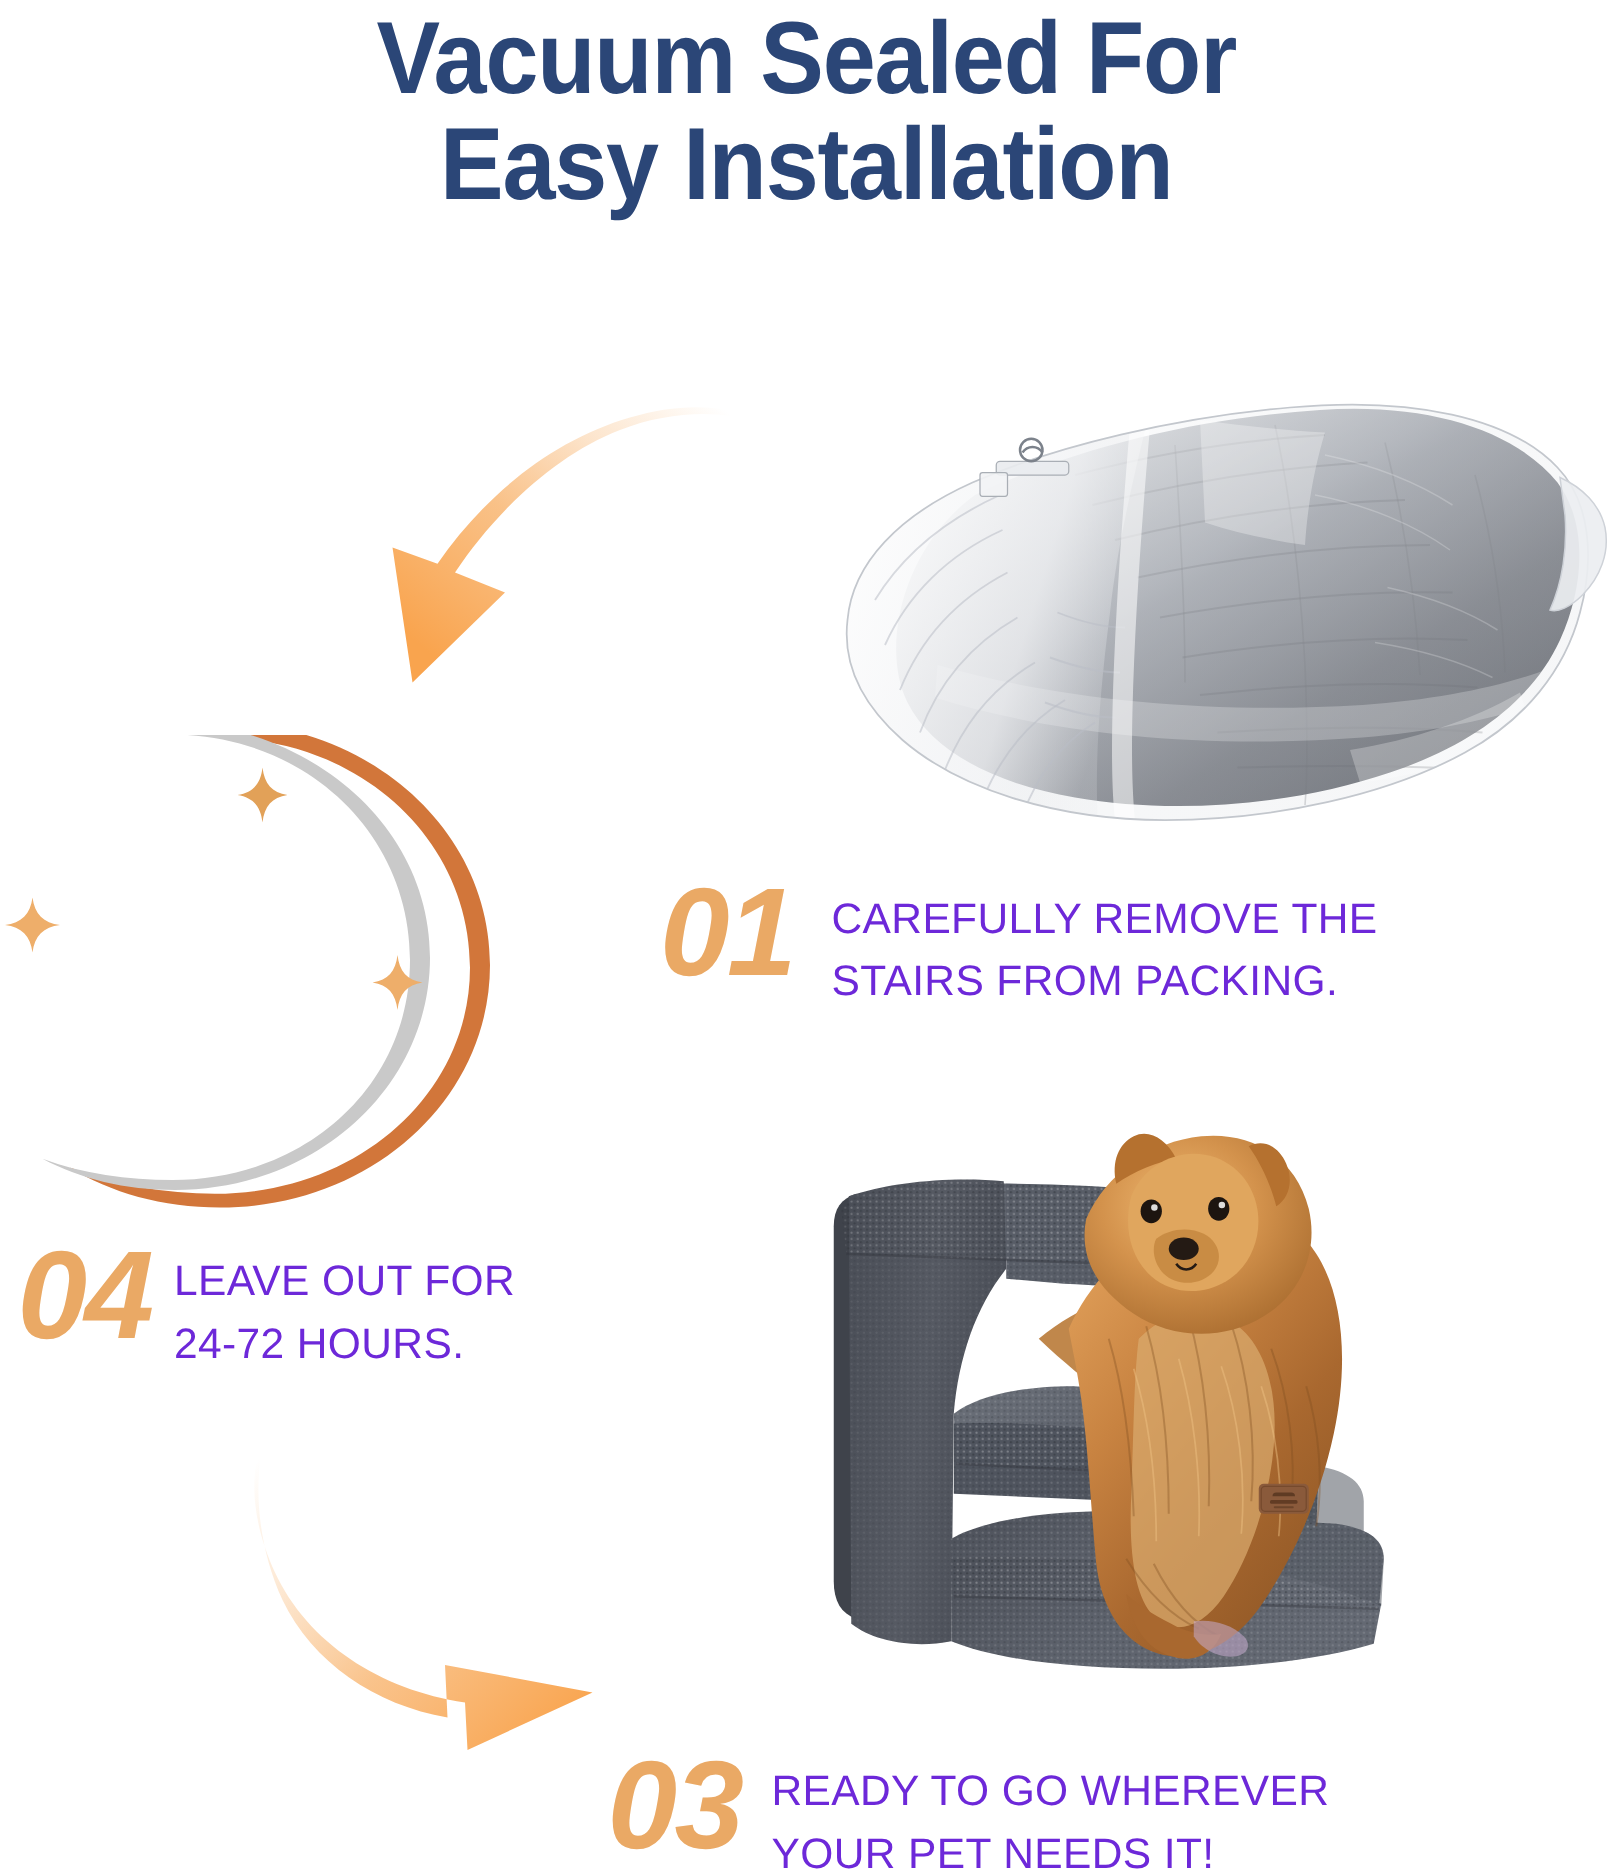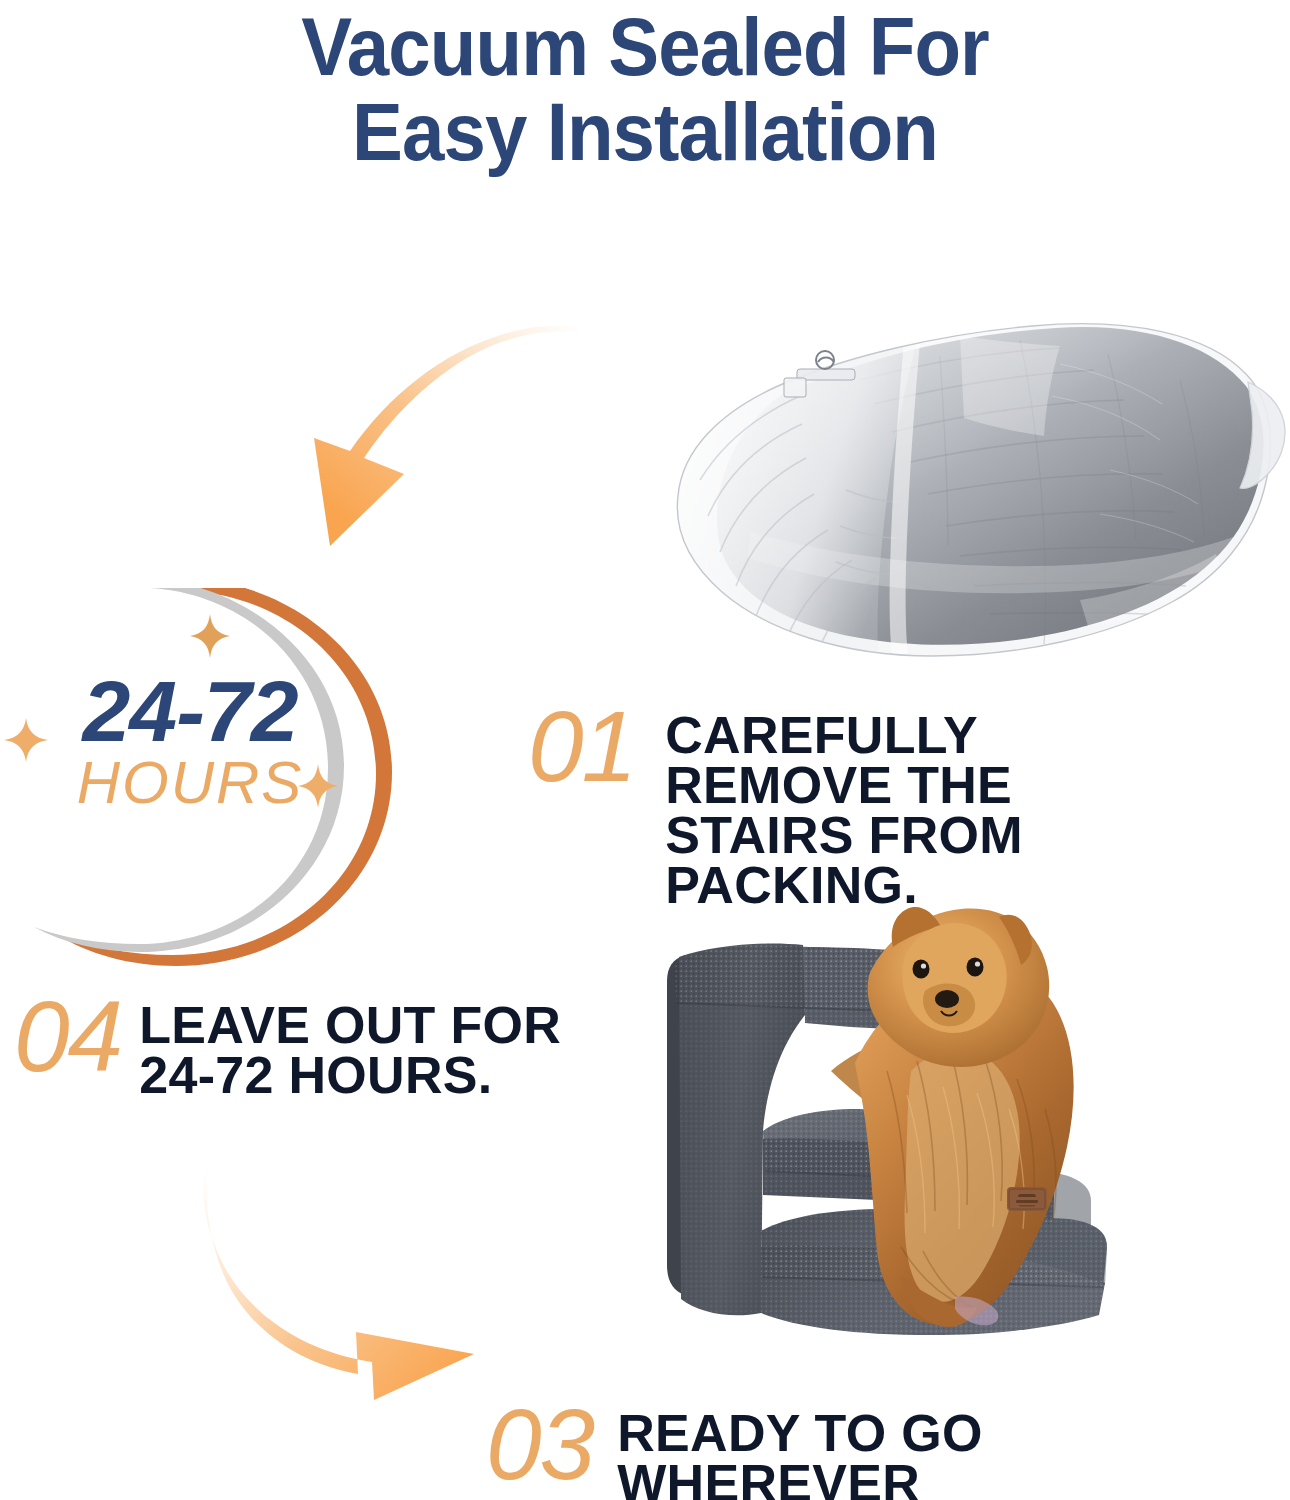--- a/index.html
+++ b/index.html
@@ -68,30 +68,30 @@
 
   
   .photo{ position:absolute; }
   .photo-pack{ left:660px; top:300px; width:630px; height:400px; }
   .photo-stairs{ left:655px; top:895px; width:470px; height:470px; }
 
   
   .step{ position:absolute; display:flex; align-items:flex-start; }
   .step-num{
     color:#eaa965;
-    font-weight:normal; font-style:italic;
+    font-weight:bold; font-style:italic;
     font-size:100px; line-height:92px;
     letter-spacing:-2px;
     flex:0 0 auto;
     white-space:nowrap;
   }
   .step-txt{
-    color:#0f172a;
-    font-weight:bold;
-    font-size:52px; line-height:50px;
+    color:#6d28d9;
+    font-weight:normal;
+    font-size:34px; line-height:50px;
     letter-spacing:0.3px;
     padding-top:10px;
     white-space:pre-line;
   }
   .step-01{ left:528px; top:700px; }
   .step-01 .step-txt{ margin-left:30px; }
   .step-02{ left:14px;  top:990px; }
   .step-02 .step-txt{ margin-left:18px; }
   .step-03{ left:486px; top:1398px; }
   .step-03 .step-txt{ margin-left:24px; }
@@ -152,24 +152,20 @@
     <svg class="star" style="left:4px;  top:130px;" width="44" height="44" viewBox="0 0 40 40">
       <path d="M20,0 C21.5,12 28,18.5 40,20 C28,21.5 21.5,28 20,40 C18.5,28 12,21.5 0,20 C12,18.5 18.5,12 20,0 Z" fill="#eeae6a"></path>
     </svg>
     <svg class="star" style="left:190px; top:26px;" width="40" height="44" viewBox="0 0 40 44">
       <path d="M20,0 C21.5,13 27.5,20 40,22 C27.5,24 21.5,31 20,44 C18.5,31 12.5,24 0,22 C12.5,20 18.5,13 20,0 Z" fill="#e2a158"></path>
     </svg>
     <svg class="star" style="left:298px; top:176px;" width="40" height="44" viewBox="0 0 40 44">
       <path d="M20,0 C21.5,13 27.5,20 40,22 C27.5,24 21.5,31 20,44 C18.5,31 12.5,24 0,22 C12.5,20 18.5,13 20,0 Z" fill="#eeae6a"></path>
     </svg>
 
-    <div class="badge-text">
-      <span class="badge-num">24-72</span>
-      <span class="badge-unit">HOURS</span>
-    </div>
   </div>
 
   <div class="photo photo-pack">
     <svg width="630" height="400" viewBox="0 0 630 400">
       <defs>
         <linearGradient id="foamG" x1="0.1" y1="0.1" x2="0.95" y2="0.9">
           <stop offset="0%" stop-color="#9ea3ab"></stop>
           <stop offset="38%" stop-color="#7d828c"></stop>
           <stop offset="70%" stop-color="#4e525b"></stop>
           <stop offset="100%" stop-color="#3b3f47"></stop>

